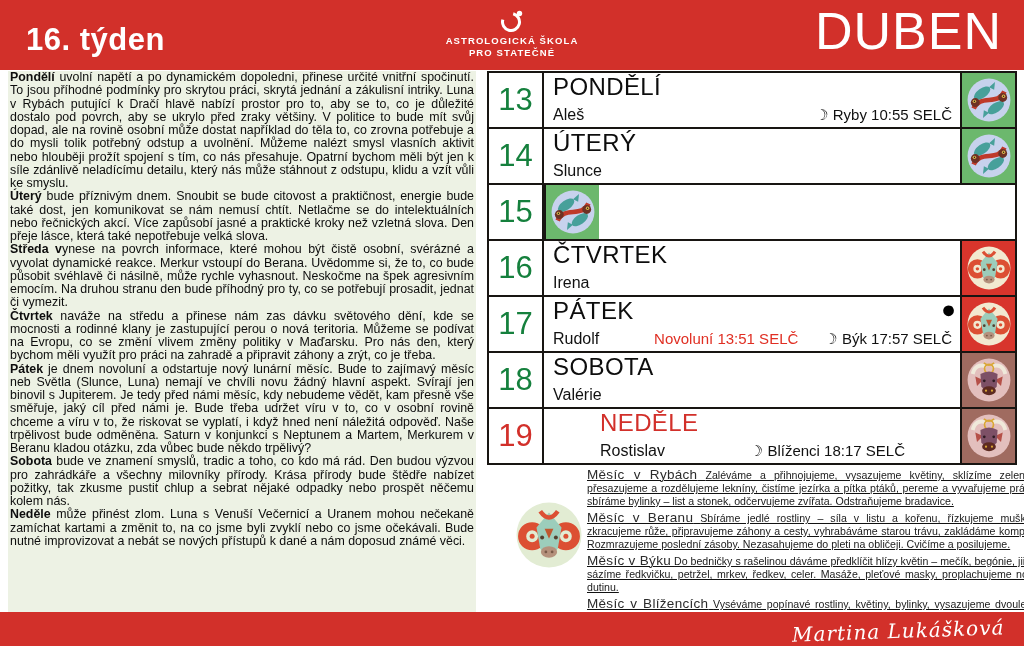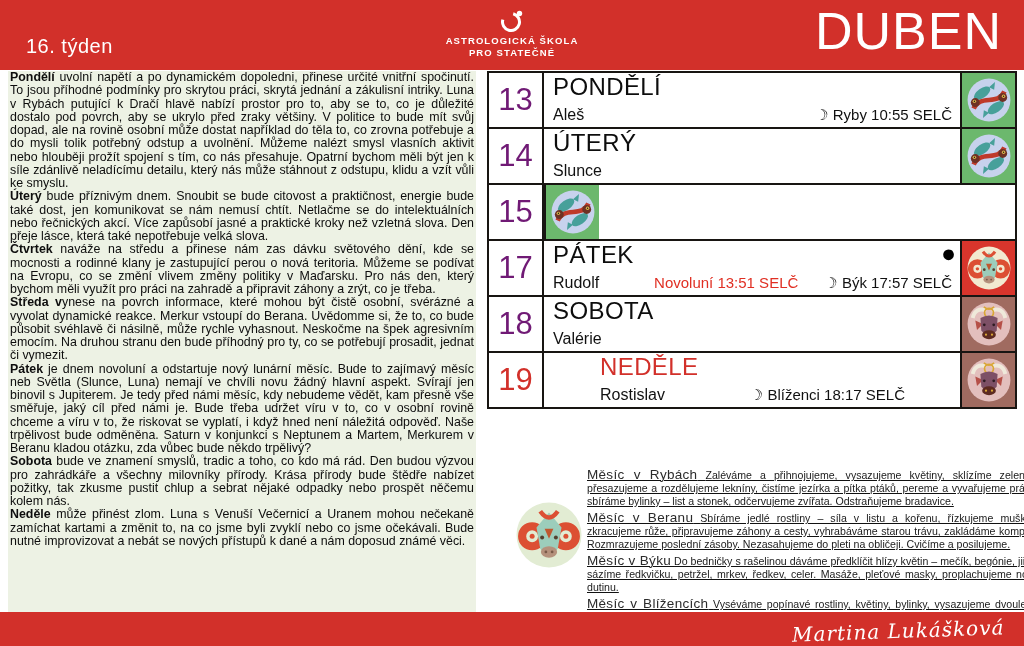--- a/index.html
+++ b/index.html
@@ -1,38 +1,38 @@
 <!DOCTYPE html>
 <html lang="cs"><head>
 <meta charset="utf-8">
 <style>
   html,body{margin:0;padding:0;background:#fff;}
   .page{position:relative;width:1024px;height:646px;background:#fff;overflow:hidden;
         font-family:"Liberation Sans","DejaVu Sans",sans-serif;color:#111;}
 
   
   .header{position:absolute;left:0;top:0;width:1024px;height:70px;background:#d2302a;color:#fff;}
-  .week-title{position:absolute;left:26px;bottom:12px;font-size:20px;letter-spacing:.5px;font-weight:400;margin-top:21px;}
+  .week-title{position:absolute;left:26px;bottom:12px;font-size:31px;letter-spacing:.5px;font-weight:700;margin-top:21px;}
   .logo{position:absolute;left:50%;top:8px;transform:translateX(-50%);text-align:center;width:220px;}
   .logo-moon{display:block;margin:0 auto 1px auto;}
   .logo-line{font-size:9.5px;font-weight:bold;letter-spacing:1.1px;line-height:12px;}
   .month-title{position:absolute;right:22px;bottom:9px;font-size:52px;font-weight:400;letter-spacing:1px;}
 
   
   .forecast{position:absolute;left:8px;top:71px;width:468px;height:541px;background:#edf2e4;
             overflow:hidden;font-size:12.4px;line-height:13.25px;text-align:justify;color:#0d0d0d;}
   .forecast p{margin:0;padding:0 2px;}
   .forecast b{font-weight:bold;}
 
   
   .calendar{position:absolute;left:487px;top:71px;width:530px;border:2px solid #181512;box-sizing:border-box;background:#fff;}
   .cal-row{display:flex;height:54px;border-bottom:2px solid #181512;}
   .cal-row:last-child{border-bottom:none;gap:47px;}
   .cal-num{width:53px;border-right:2px solid #181512;display:flex;align-items:center;justify-content:center;
-           font-size:31px;color:#701a75;flex:0 0 auto;}
+           font-size:31px;color:#15803d;flex:0 0 auto;}
   .cal-main{flex:1 1 auto;position:relative;padding:1px 8px 0 9px;overflow:hidden;}
   .cal-day{font-size:24px;line-height:26px;letter-spacing:.4px;color:#0d0d0d;}
   .cal-sub{position:absolute;left:9px;right:8px;bottom:3px;display:flex;align-items:baseline;font-size:15px;}
   .cal-name{flex:1 1 auto;font-size:16px;}
   .cal-event{color:#e02f23;margin-right:26px;}
   .cal-moon{white-space:nowrap;}
   .cal-dot{position:absolute;top:0px;right:4px;font-size:25px;line-height:25px;color:#000;}
   .cal-icon{width:53px;flex:0 0 auto;border-left:2px solid #181512;display:flex;align-items:center;justify-content:center;}
   .cal-icon svg{display:block;}
   .bg-pisces{background:#6cb86d;}
@@ -116,22 +116,22 @@
       </svg>
       <div class="logo-line">ASTROLOGICKÁ ŠKOLA</div>
       <div class="logo-line">PRO STATEČNÉ</div>
     </div>
     <div class="month-title">DUBEN</div>
   </div>
 
   <div class="forecast">
     <p><b>Pondělí</b><span> uvolní napětí a po dynamickém dopoledni, přinese určité vnitřní spočinutí. To jsou příhodné podmínky pro skrytou práci, skrytá jednání a zákulisní intriky. Luna v Rybách putující k Dračí hlavě nabízí prostor pro to, aby se to, co je důležité dostalo pod povrch, aby se ukrylo před zraky většiny. V politice to bude mít svůj dopad, ale na rovině osobní může dostat například do těla to, co zrovna potřebuje a do mysli tolik potřebný odstup a uvolnění. Můžeme nalézt smysl vlasních aktivit nebo hlouběji prožít spojení s tím, co nás přesahuje. Opatrní bychom měli být jen k síle zdánlivě neladícímu detailu, který nás může stáhnout z odstupu, klidu a vzít vůli ke smyslu.</span></p>
     <p><b>Úterý</b><span> bude příznivým dnem. Snoubit se bude citovost a praktičnost, energie bude také dost, jen komunikovat se nám nemusí chtít. Netlačme se do intelektuálních nebo řečnických akcí. Více zapůsobí jasné a praktické kroky než vzletná slova. Den přeje lásce, která také nepotřebuje velká slova.</span></p>
+    <p><b>Středa v</b><span>ynese na povrch informace, které mohou být čistě osobní, svérázné a vyvolat dynamické reakce. Merkur vstoupí do Berana. Uvědomme si, že to, co bude působit svéhlavě či násilně, může rychle vyhasnout. Neskočme na špek agresivním emocím. Na druhou stranu den bude příhodný pro ty, co se potřebují prosadit, jednat či vymezit.</span></p>
     <p><b>Čtvrtek</b><span> naváže na středu a přinese nám zas dávku světového dění, kde se mocnosti a rodinné klany je zastupující perou o nová teritoria. Můžeme se podívat na Evropu, co se změní vlivem změny politiky v Maďarsku. Pro nás den, který bychom měli využít pro práci na zahradě a připravit záhony a zrýt, co je třeba.</span></p>
-    <p><b>Středa v</b><span>ynese na povrch informace, které mohou být čistě osobní, svérázné a vyvolat dynamické reakce. Merkur vstoupí do Berana. Uvědomme si, že to, co bude působit svéhlavě či násilně, může rychle vyhasnout. Neskočme na špek agresivním emocím. Na druhou stranu den bude příhodný pro ty, co se potřebují prosadit, jednat či vymezit.</span></p>
     <p><b>Pátek</b><span> je dnem novoluní a odstartuje nový lunární měsíc. Bude to zajímavý měsíc neb Světla (Slunce, Luna) nemají ve chvíli novu žádný hlavní aspekt. Svírají jen binovil s Jupiterem. Je tedy před námi měsíc, kdy nebudeme vědět, kam přesně vše směřuje, jaký cíl před námi je. Bude třeba udržet víru v to, co v osobní rovině chceme a víru v to, že riskovat se vyplatí, i když hned není náležitá odpověď. Naše trpělivost bude odměněna. Saturn v konjunkci s Neptunem a Martem, Merkurem v Beranu kladou otázku, zda vůbec bude někdo trpělivý?</span></p>
     <p><b>Sobota</b><span> bude ve znamení smyslů, tradic a toho, co kdo má rád. Den budou výzvou pro zahrádkáře a všechny milovníky přírody. Krása přírody bude štědře nabízet požitky, tak zkusme pustit chlup a sebrat nějaké odpadky nebo prospět něčemu kolem nás.</span></p>
     <p><b>Neděle</b><span> může přinést zlom. Luna s Venuší Večernicí a Uranem mohou nečekaně zamíchat kartami a změnit to, na co jsme byli zvyklí nebo co jsme očekávali. Bude nutné improvizovat a nebát se nových přístupů k dané a nám doposud známé věci.</span></p>
   </div>
 
   <div class="calendar">
 
     <div class="cal-row">
       <div class="cal-num">13</div>
       <div class="cal-main">
@@ -169,20 +169,36 @@
     <div class="cal-row">
       <div class="cal-num">15</div>
       <div class="cal-icon bg-pisces">
         <svg width="48" height="48" viewBox="0 0 56 56">
             <circle cx="28" cy="28" r="25" fill="#c7d2ed"></circle>
             <use href="#core-pisces"></use>
           </svg>
       </div>
     </div>
 
+    <div class="cal-row">
+      <div class="cal-num">16</div>
+      <div class="cal-main">
+        <div class="cal-day">ČTVRTEK</div>
+        <div class="cal-sub">
+          <span class="cal-name">Irena</span>
+          <span class="cal-moon"></span>
+        </div>
+      </div>
+      <div class="cal-icon bg-aries">
+        <svg width="48" height="48" viewBox="0 0 56 56">
+            <circle cx="28" cy="28" r="25" fill="#f2e9d0"></circle>
+            <use href="#core-aries"></use>
+          </svg>
+      </div>
+    </div>
 
     <div class="cal-row">
       <div class="cal-num">17</div>
       <div class="cal-main">
         <div class="cal-day">PÁTEK</div>
         <span class="cal-dot">●</span>
         <div class="cal-sub">
           <span class="cal-name">Rudolf</span>
           <span class="cal-event">Novoluní 13:51 SELČ</span>
           <span class="cal-moon">☽ Býk 17:57 SELČ</span>

